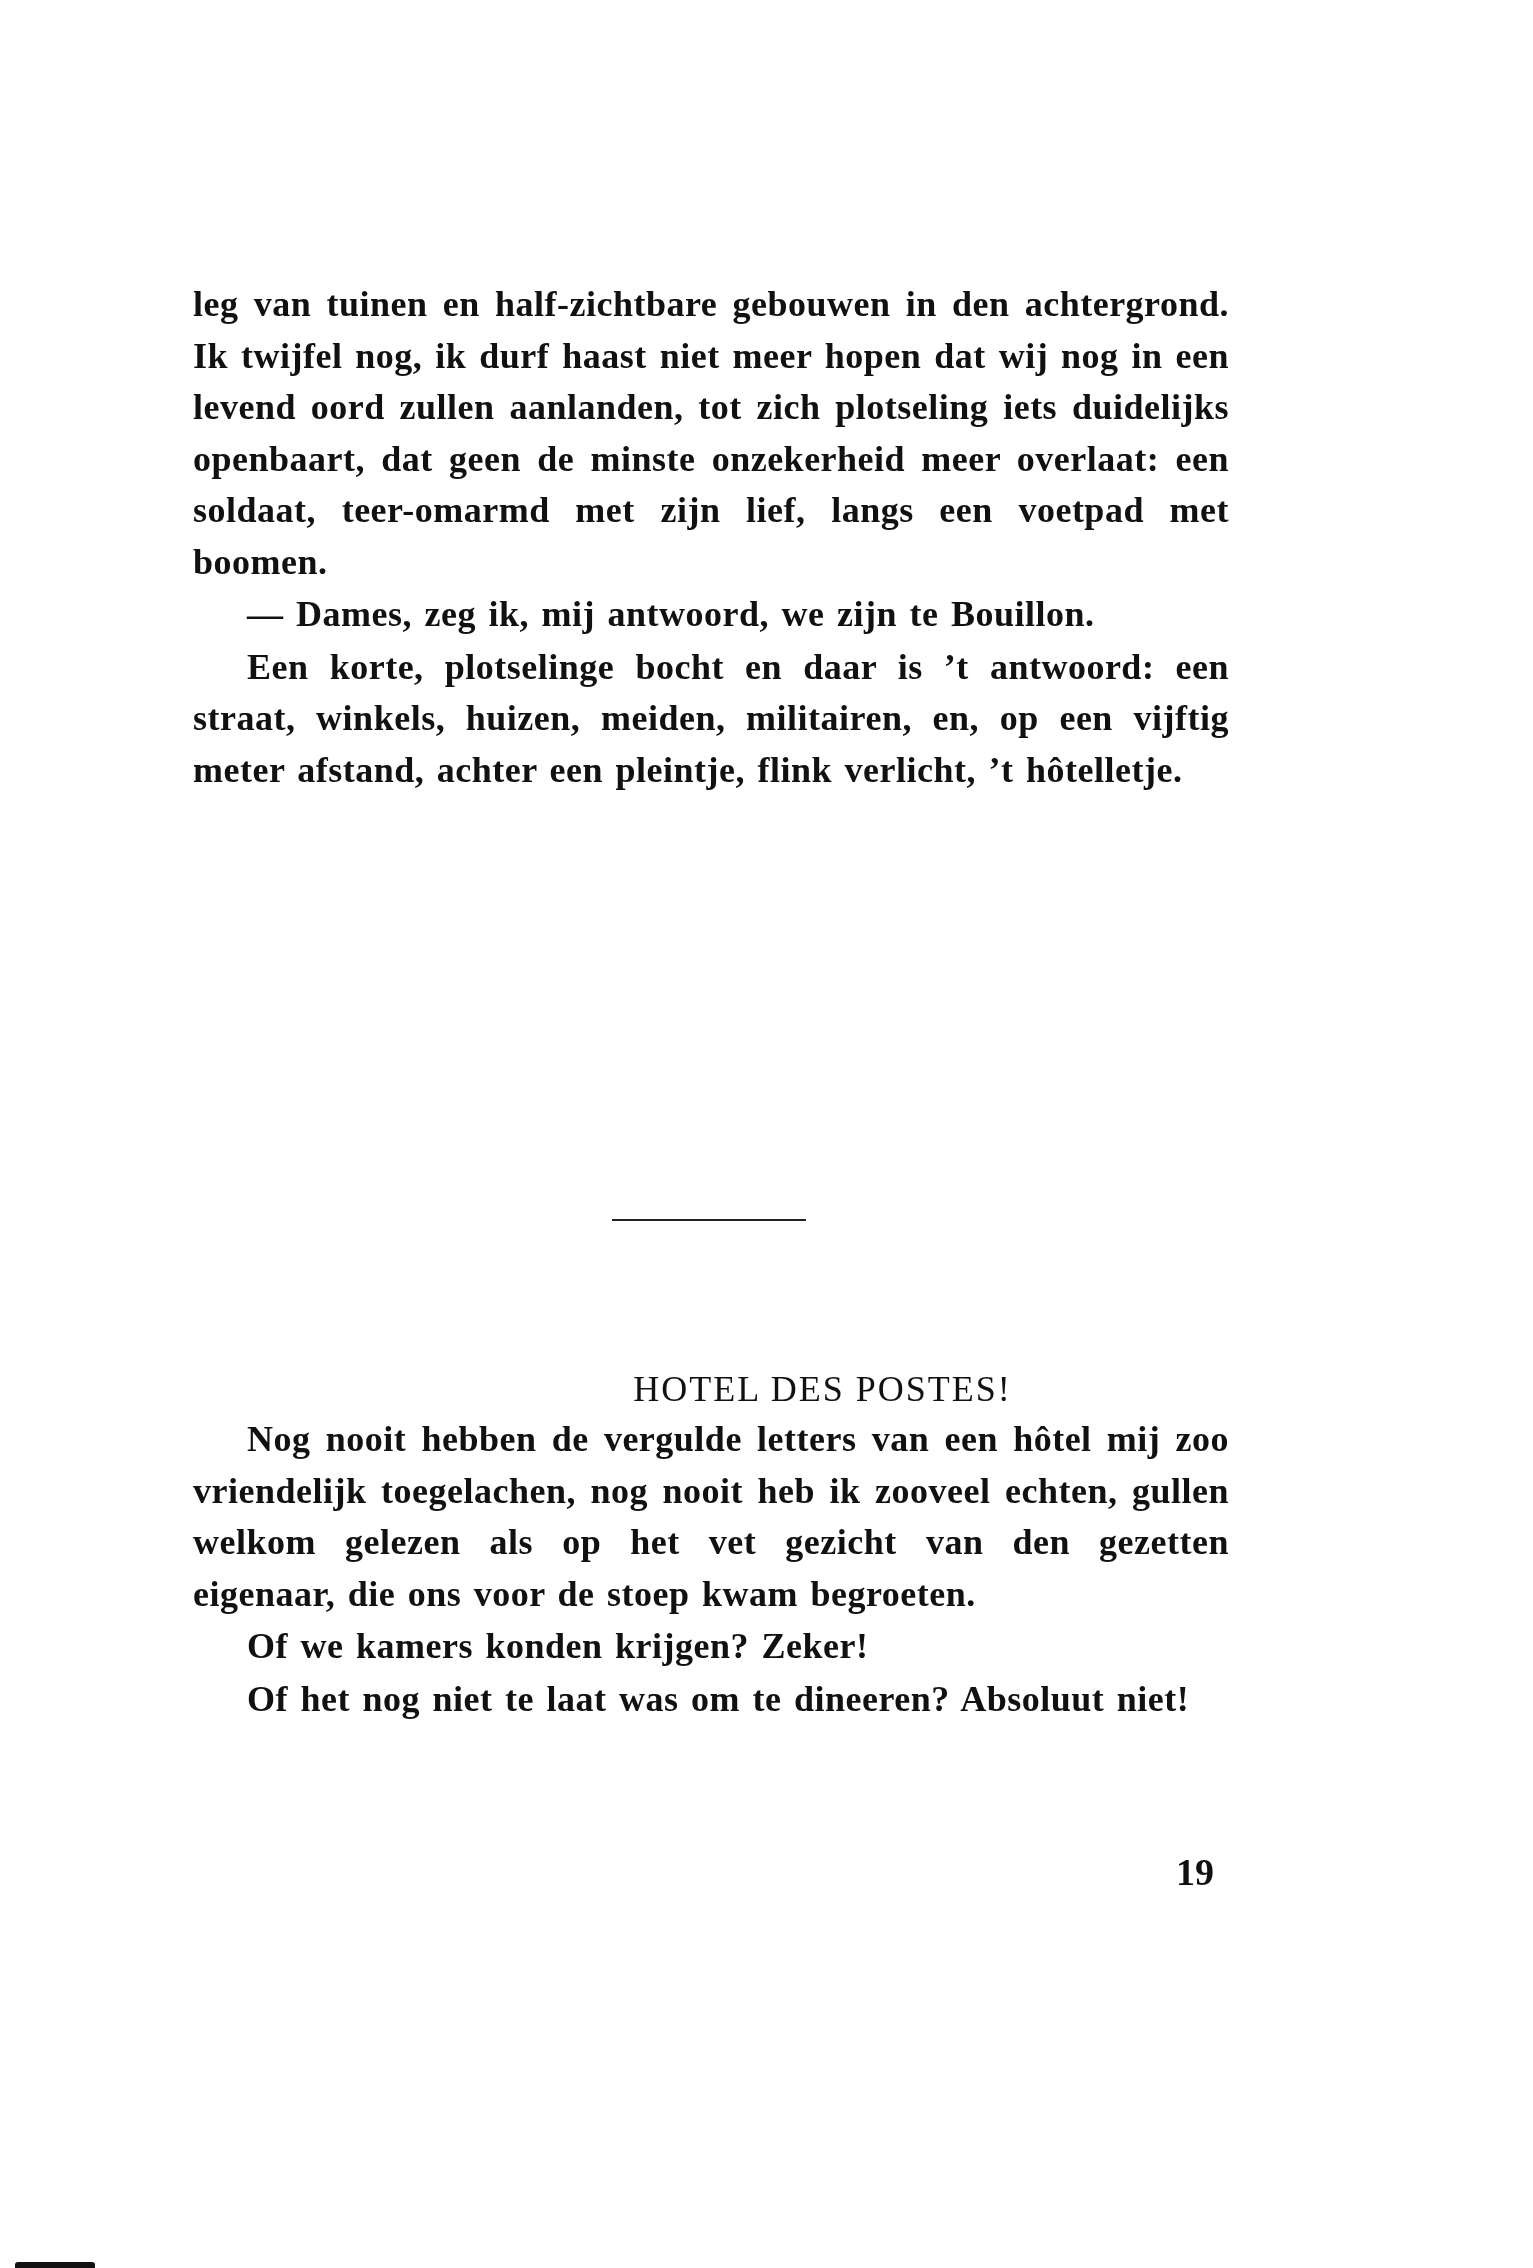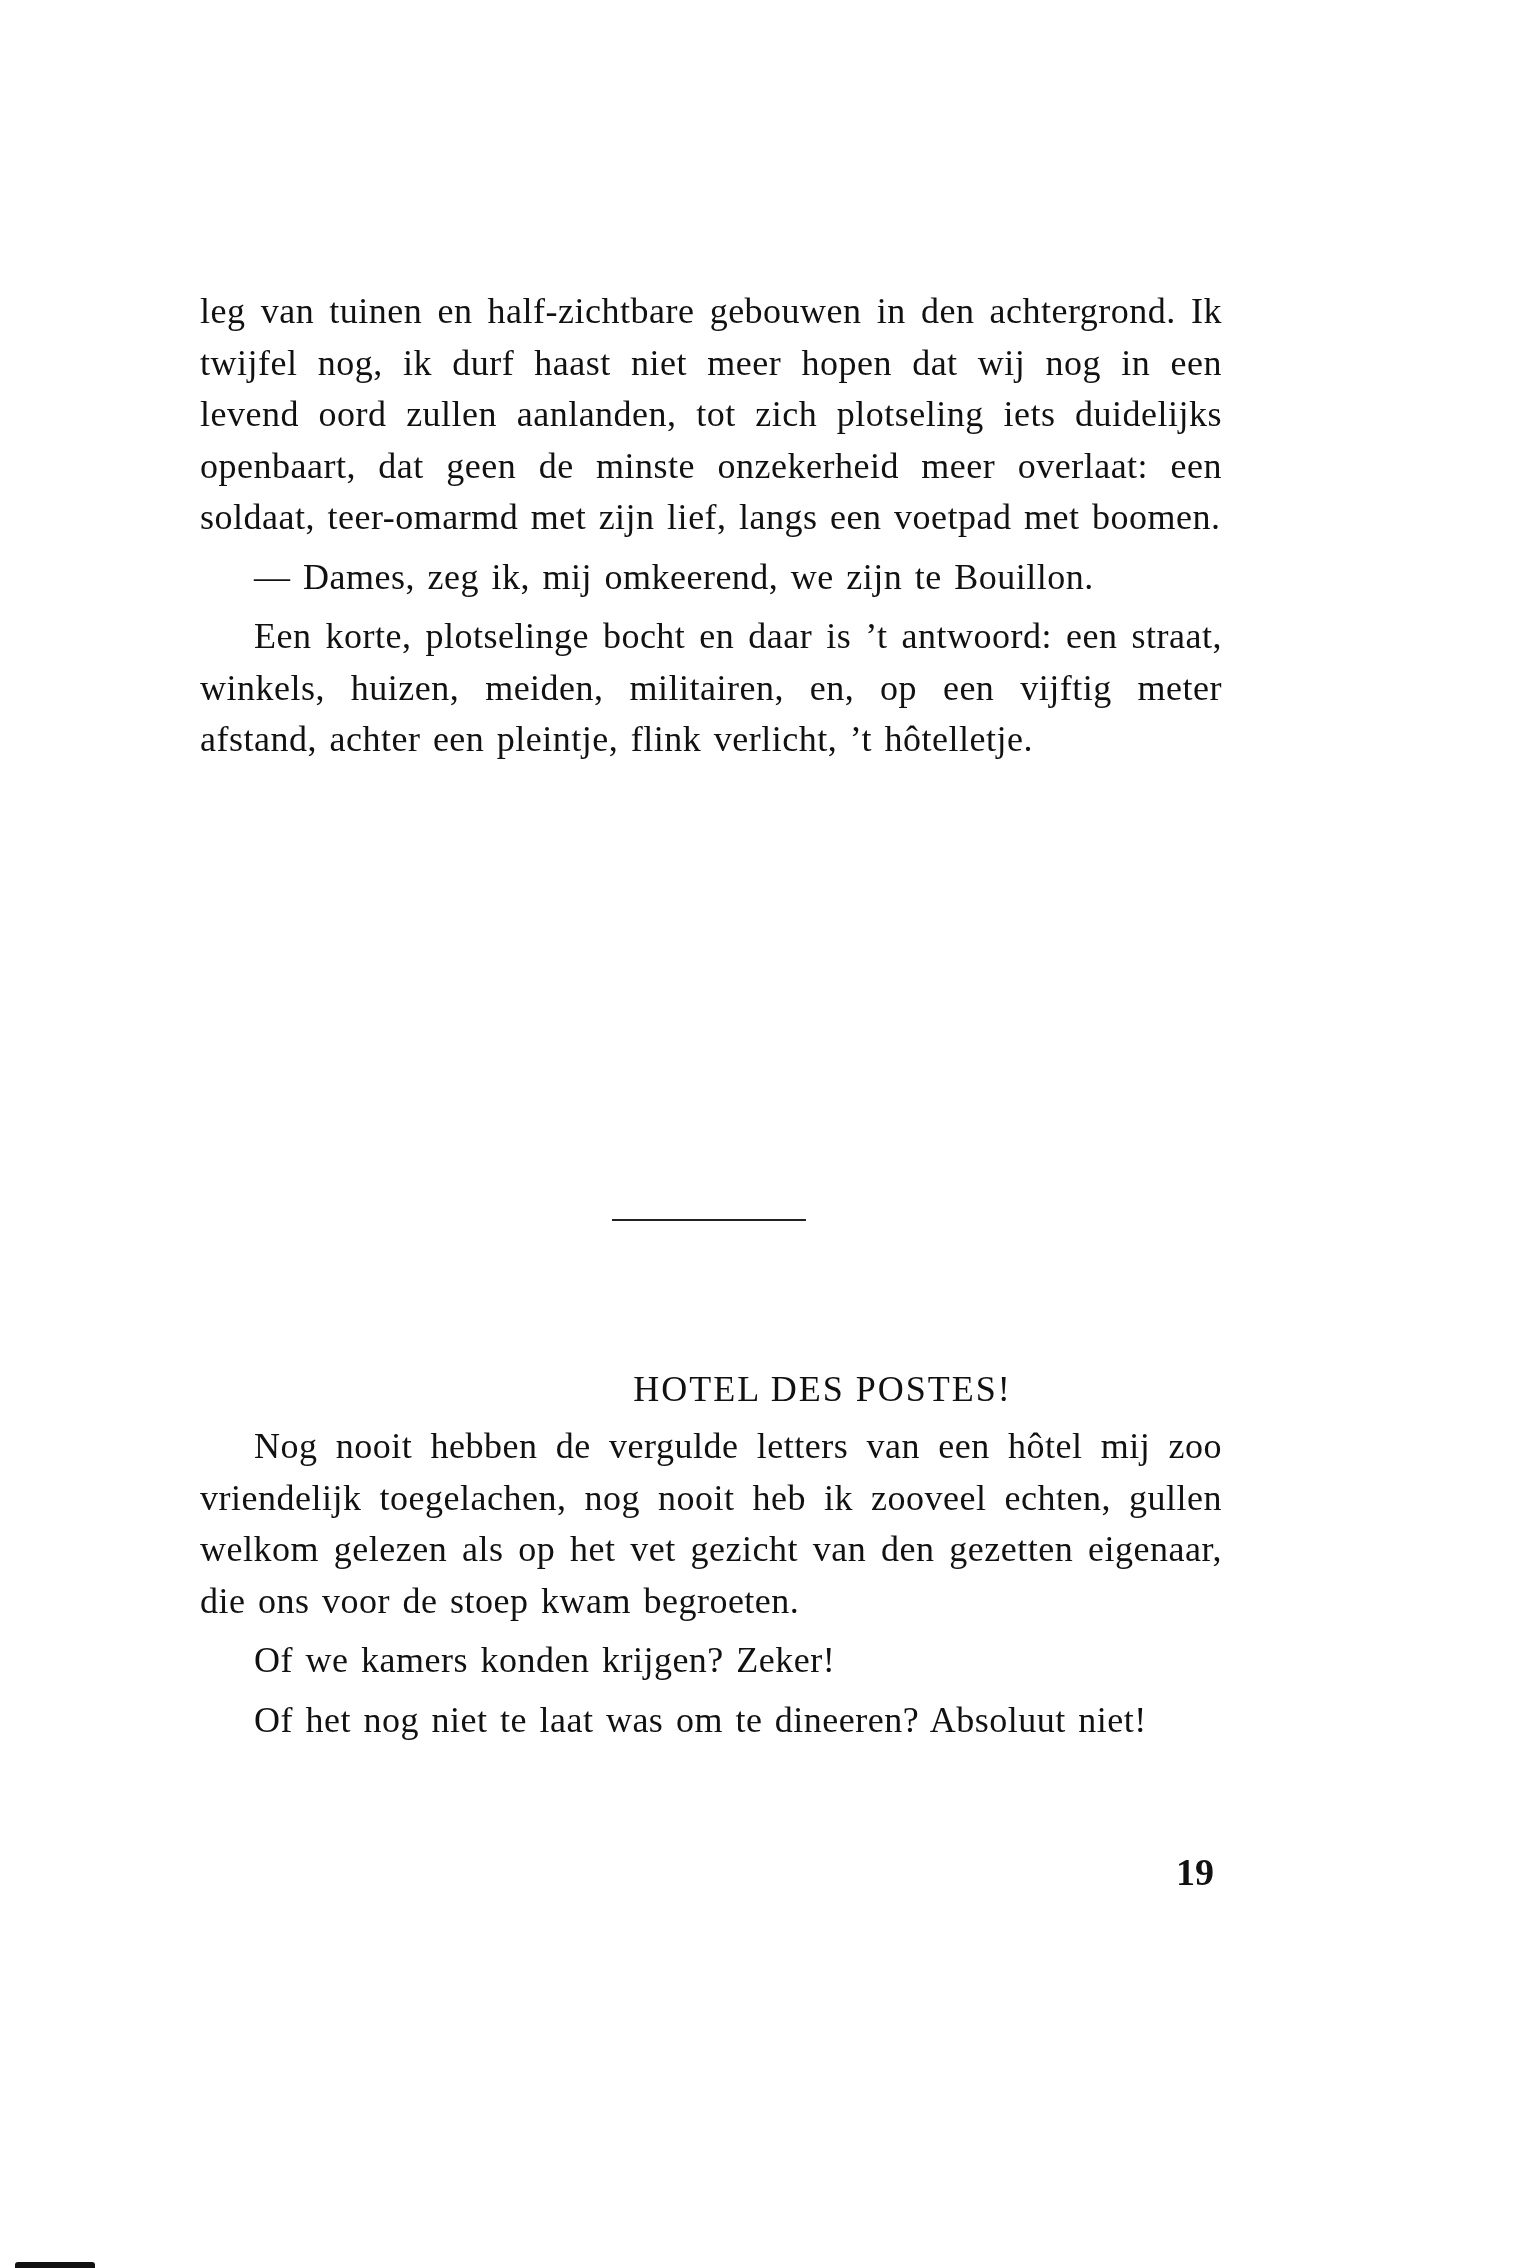--- a/index.html
+++ b/index.html
@@ -4,21 +4,21 @@
 <style>
   html, body { margin: 0; padding: 0; background: #ffffff; }
   body { width: 1533px; height: 2268px; position: relative; overflow: hidden; }
   .page { position: absolute; left: 0; top: 0; width: 1533px; height: 2268px; background: #fff; color: #111; }
   .text-block {
     position: absolute; left: 192px; width: 1038px;
     font-family: "Liberation Serif", "DejaVu Serif", serif;
     font-size: 36px; line-height: 51.5px; color: #111;
     letter-spacing: 0.5px; word-spacing: 3px;
   }
-  .text-block p { margin: 8px; text-align: justify; text-align-last: left; }
+  .text-block p { margin: 1px; text-align: justify; text-align-last: left; font-weight: bold; }
   .text-block p.indent { text-indent: 54px; }
   #block1 { top: 278px; }
   #block2 { top: 1413px; }
   .separator {
     position: absolute; left: 612px; top: 1219px; width: 194px; height: 0;
     border-top: 2px solid #222;
   }
   .heading {
     position: absolute; left: 0; width: 1533px; top: 1368px; text-align: center;
     font-family: "Liberation Serif", "DejaVu Serif", serif;
@@ -34,21 +34,21 @@
     position: absolute; left: 15px; top: 2262px; width: 80px; height: 6px;
     background: #111; border-radius: 3px 3px 0 0;
   }
 </style>
 </head>
 <body>
 
 <div class="page">
   <div class="text-block" id="block1">
     <p>leg van tuinen en half-zichtbare gebouwen in den achtergrond. Ik twijfel nog, ik durf haast niet meer hopen dat wij nog in een levend oord zullen aanlanden, tot zich plotseling iets duidelijks openbaart, dat geen de minste onzekerheid meer overlaat: een soldaat, teer-omarmd met zijn lief, langs een voetpad met boomen.</p>
-    <p class="indent">— Dames, zeg ik, mij omkeerend, we zijn te Bouillon.</p>
+    <p class="indent">— Dames, zeg ik, mij antwoord, we zijn te Bouillon.</p>
     <p class="indent">Een korte, plotselinge bocht en daar is ’t antwoord: een straat, winkels, huizen, meiden, militairen, en, op een vijftig meter afstand, achter een pleintje, flink verlicht, ’t hôtelletje.</p>
   </div>
 
   <div class="separator"></div>
 
   <div class="heading">HOTEL DES POSTES!</div>
 
   <div class="text-block" id="block2">
     <p class="indent">Nog nooit hebben de vergulde letters van een hôtel mij zoo vriendelijk toegelachen, nog nooit heb ik zooveel echten, gullen welkom gelezen als op het vet gezicht van den gezetten eigenaar, die ons voor de stoep kwam begroeten.</p>
     <p class="indent">Of we kamers konden krijgen? Zeker!</p>

